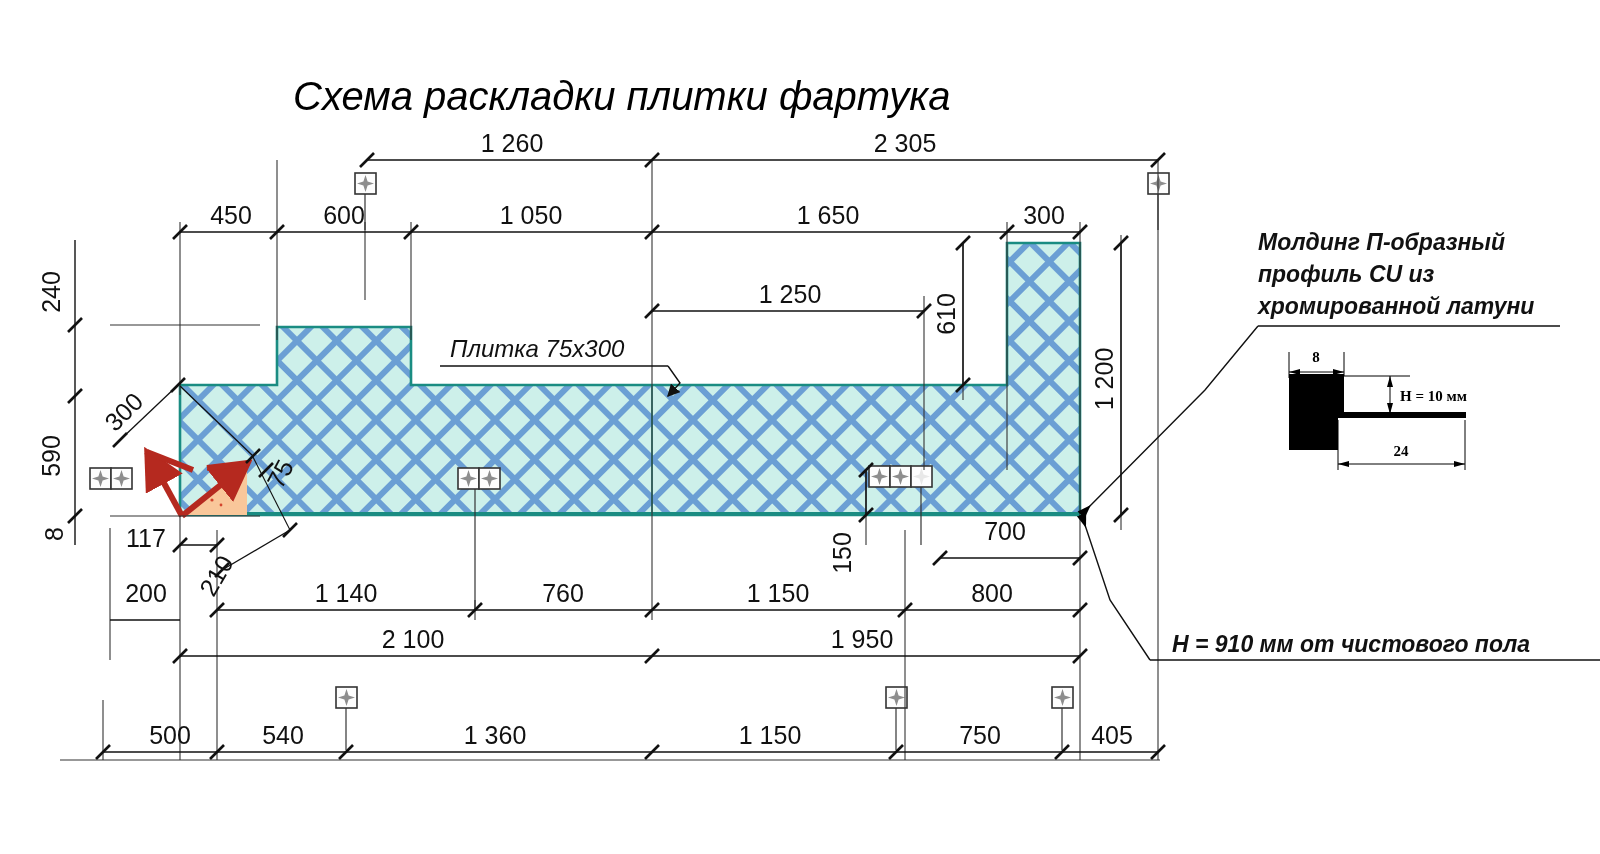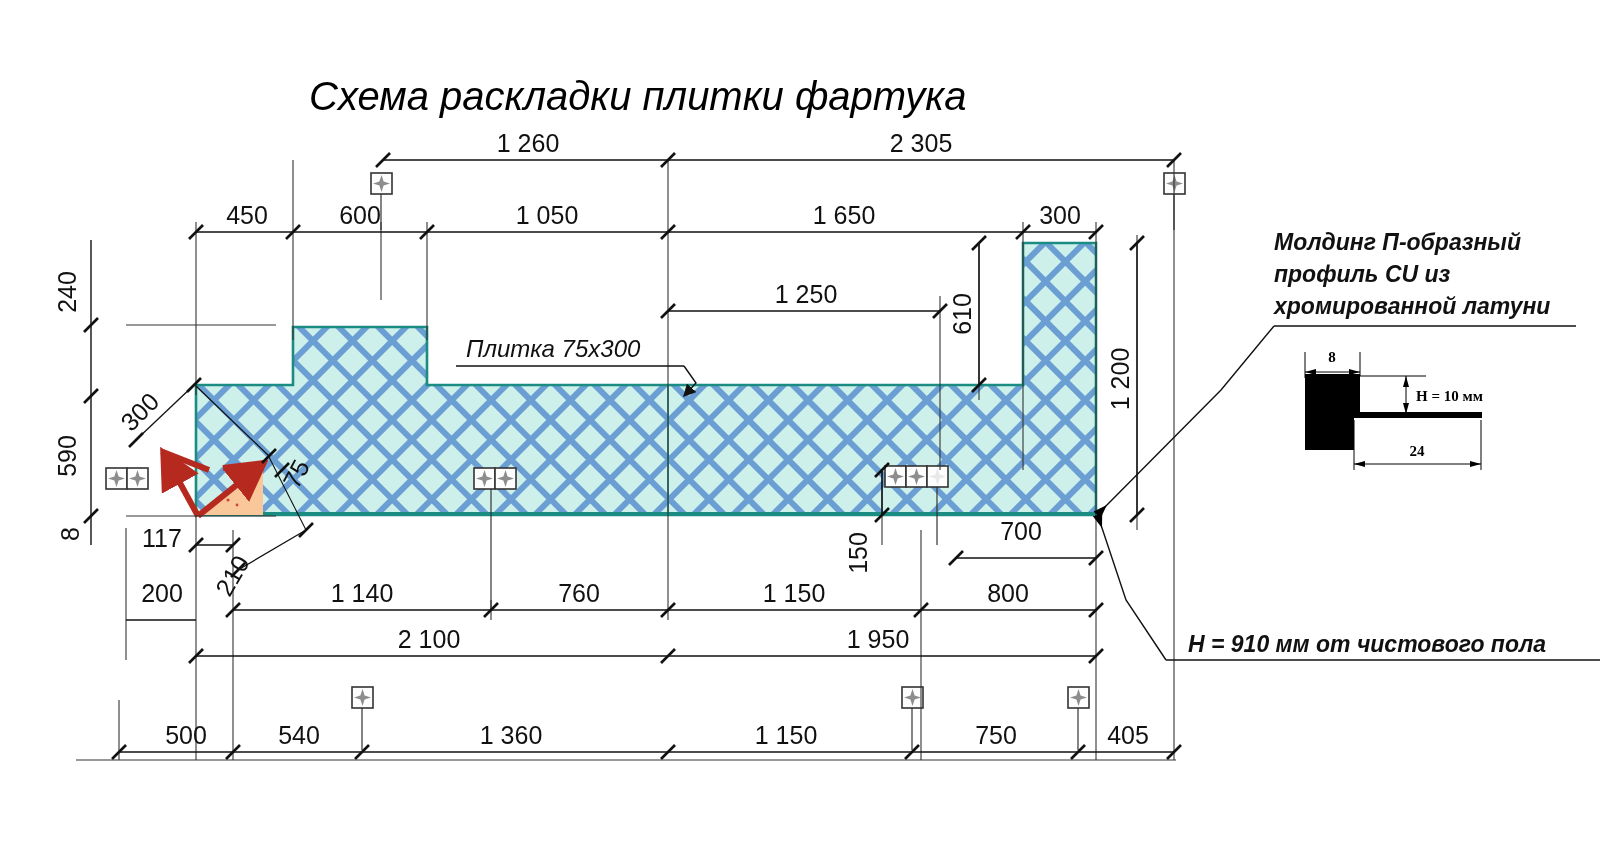--- a/index.html
+++ b/index.html
@@ -2,21 +2,21 @@
 <html><head>
 <meta charset="utf-8">
 <title>Схема раскладки плитки фартука</title>
 <style>
   html,body{margin:0;padding:0;background:#ffffff;}
   body{
     width:1600px;height:854px;
     font-family:"Liberation Sans","DejaVu Sans",sans-serif;
     color:#000;overflow:hidden;position:relative;
   }
-  #stage{position:absolute;left:16px;top:0;width:1306px;height:854px;text-decoration:underline;}
+  #stage{position:absolute;left:0;top:0;width:1306px;height:854px;text-decoration:underline;}
   svg{display:block;}
   .dimtxt{font-family:"Liberation Sans",sans-serif;font-size:25px;fill:#111;}
   .noteit{font-family:"Liberation Sans",sans-serif;font-style:italic;font-weight:bold;font-size:23px;fill:#111;}
   .title-txt{font-family:"Liberation Sans",sans-serif;font-style:italic;font-size:40px;fill:#000;}
   .tilelabel{font-family:"Liberation Sans",sans-serif;font-style:italic;font-size:24px;fill:#111;}
   .molding-dim{font-family:"Liberation Serif","DejaVu Serif",serif;font-weight:bold;font-size:15px;fill:#000;}
   .molding-h{font-family:"Liberation Serif","DejaVu Serif",serif;font-weight:bold;font-size:15px;fill:#000;}
 </style>
 </head>
 <body>

